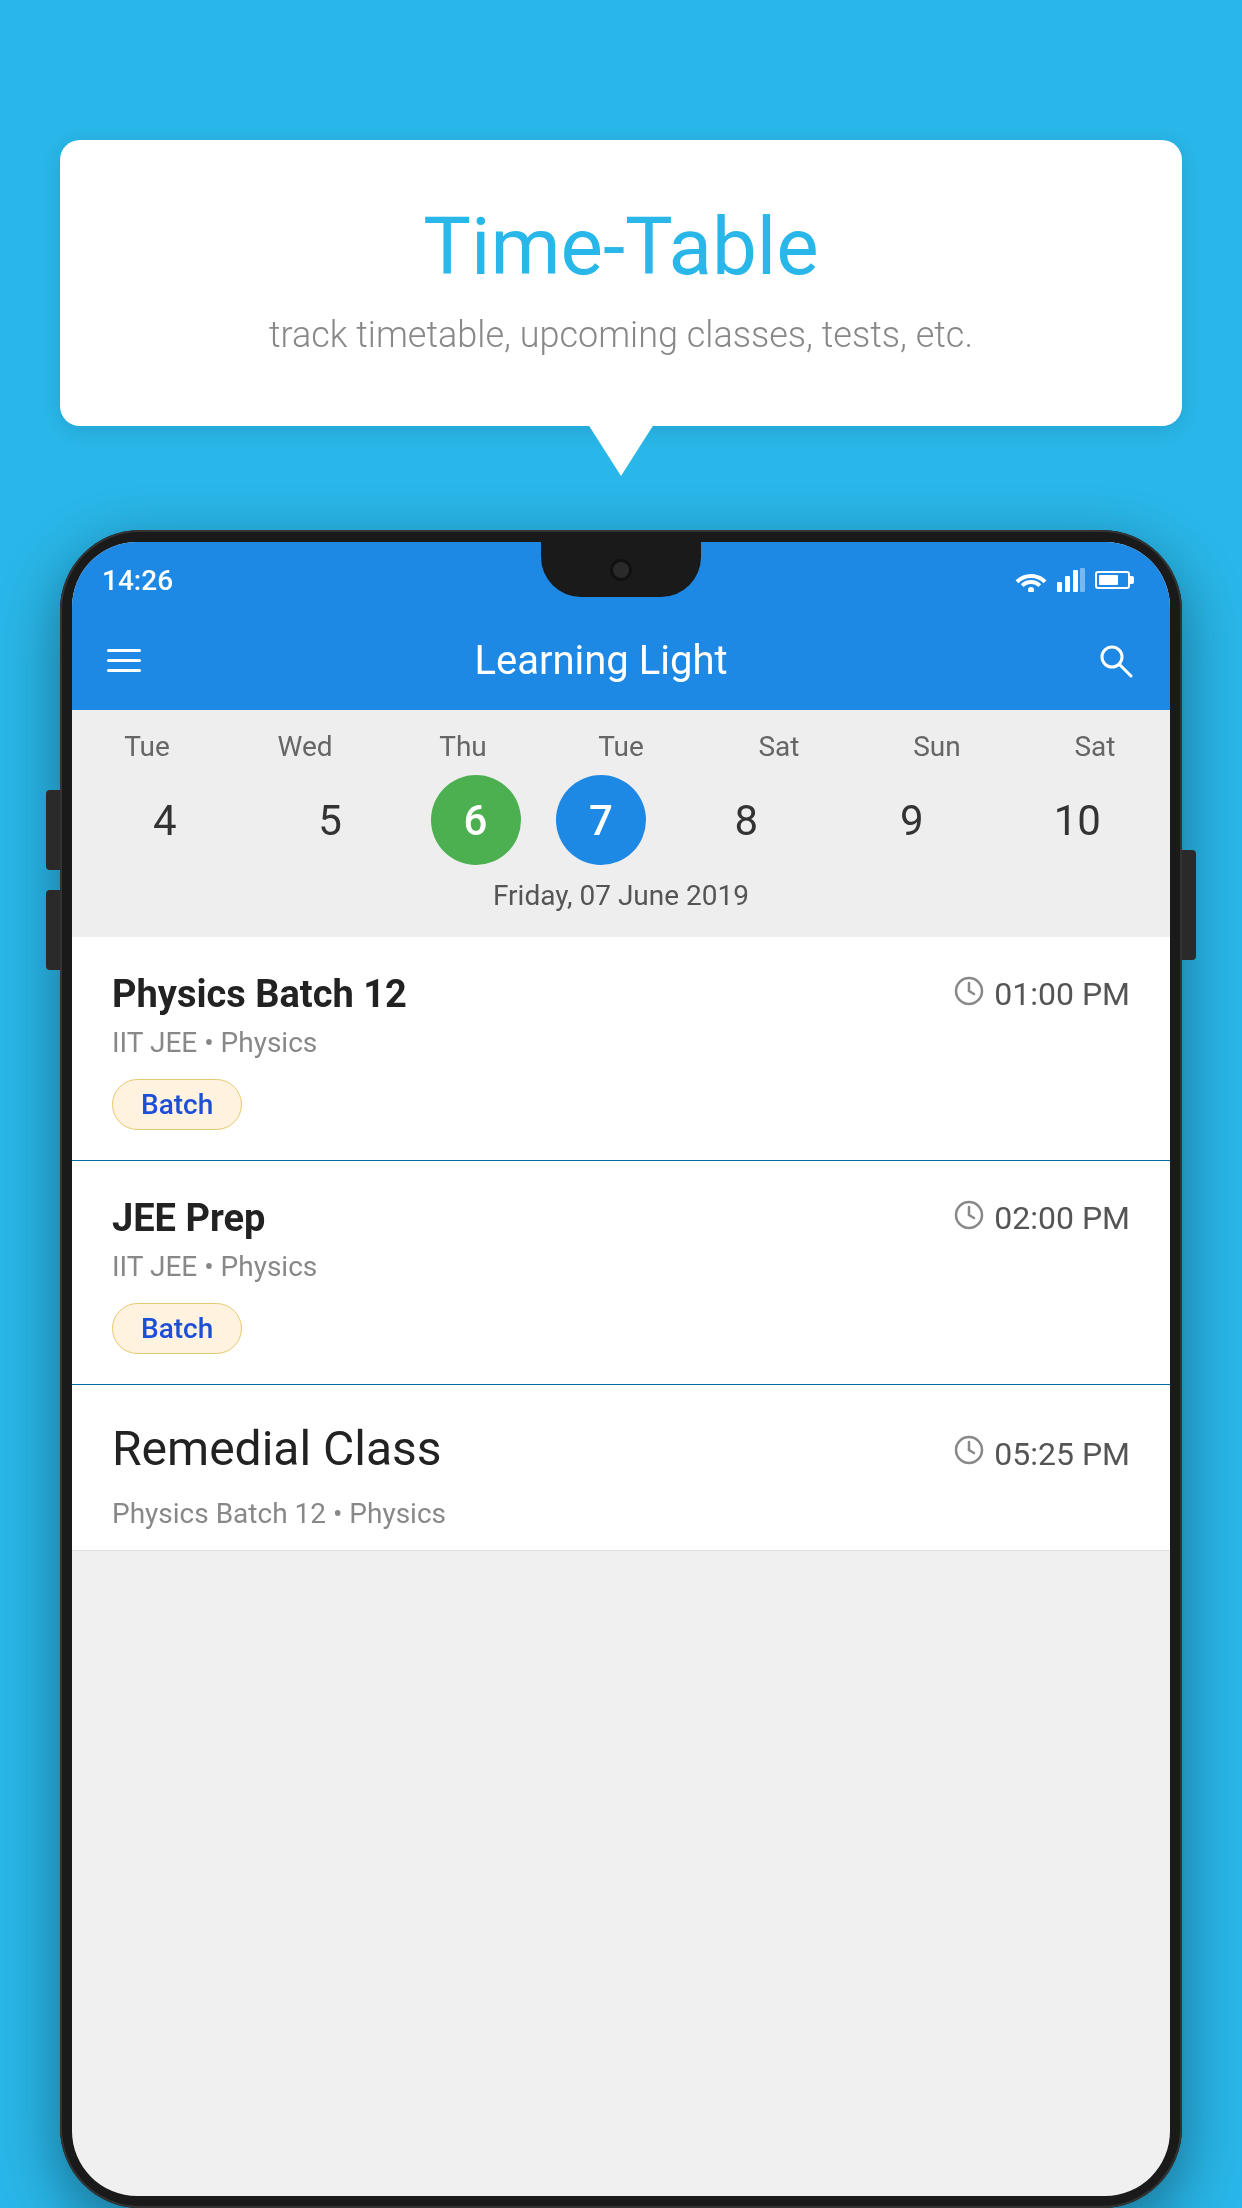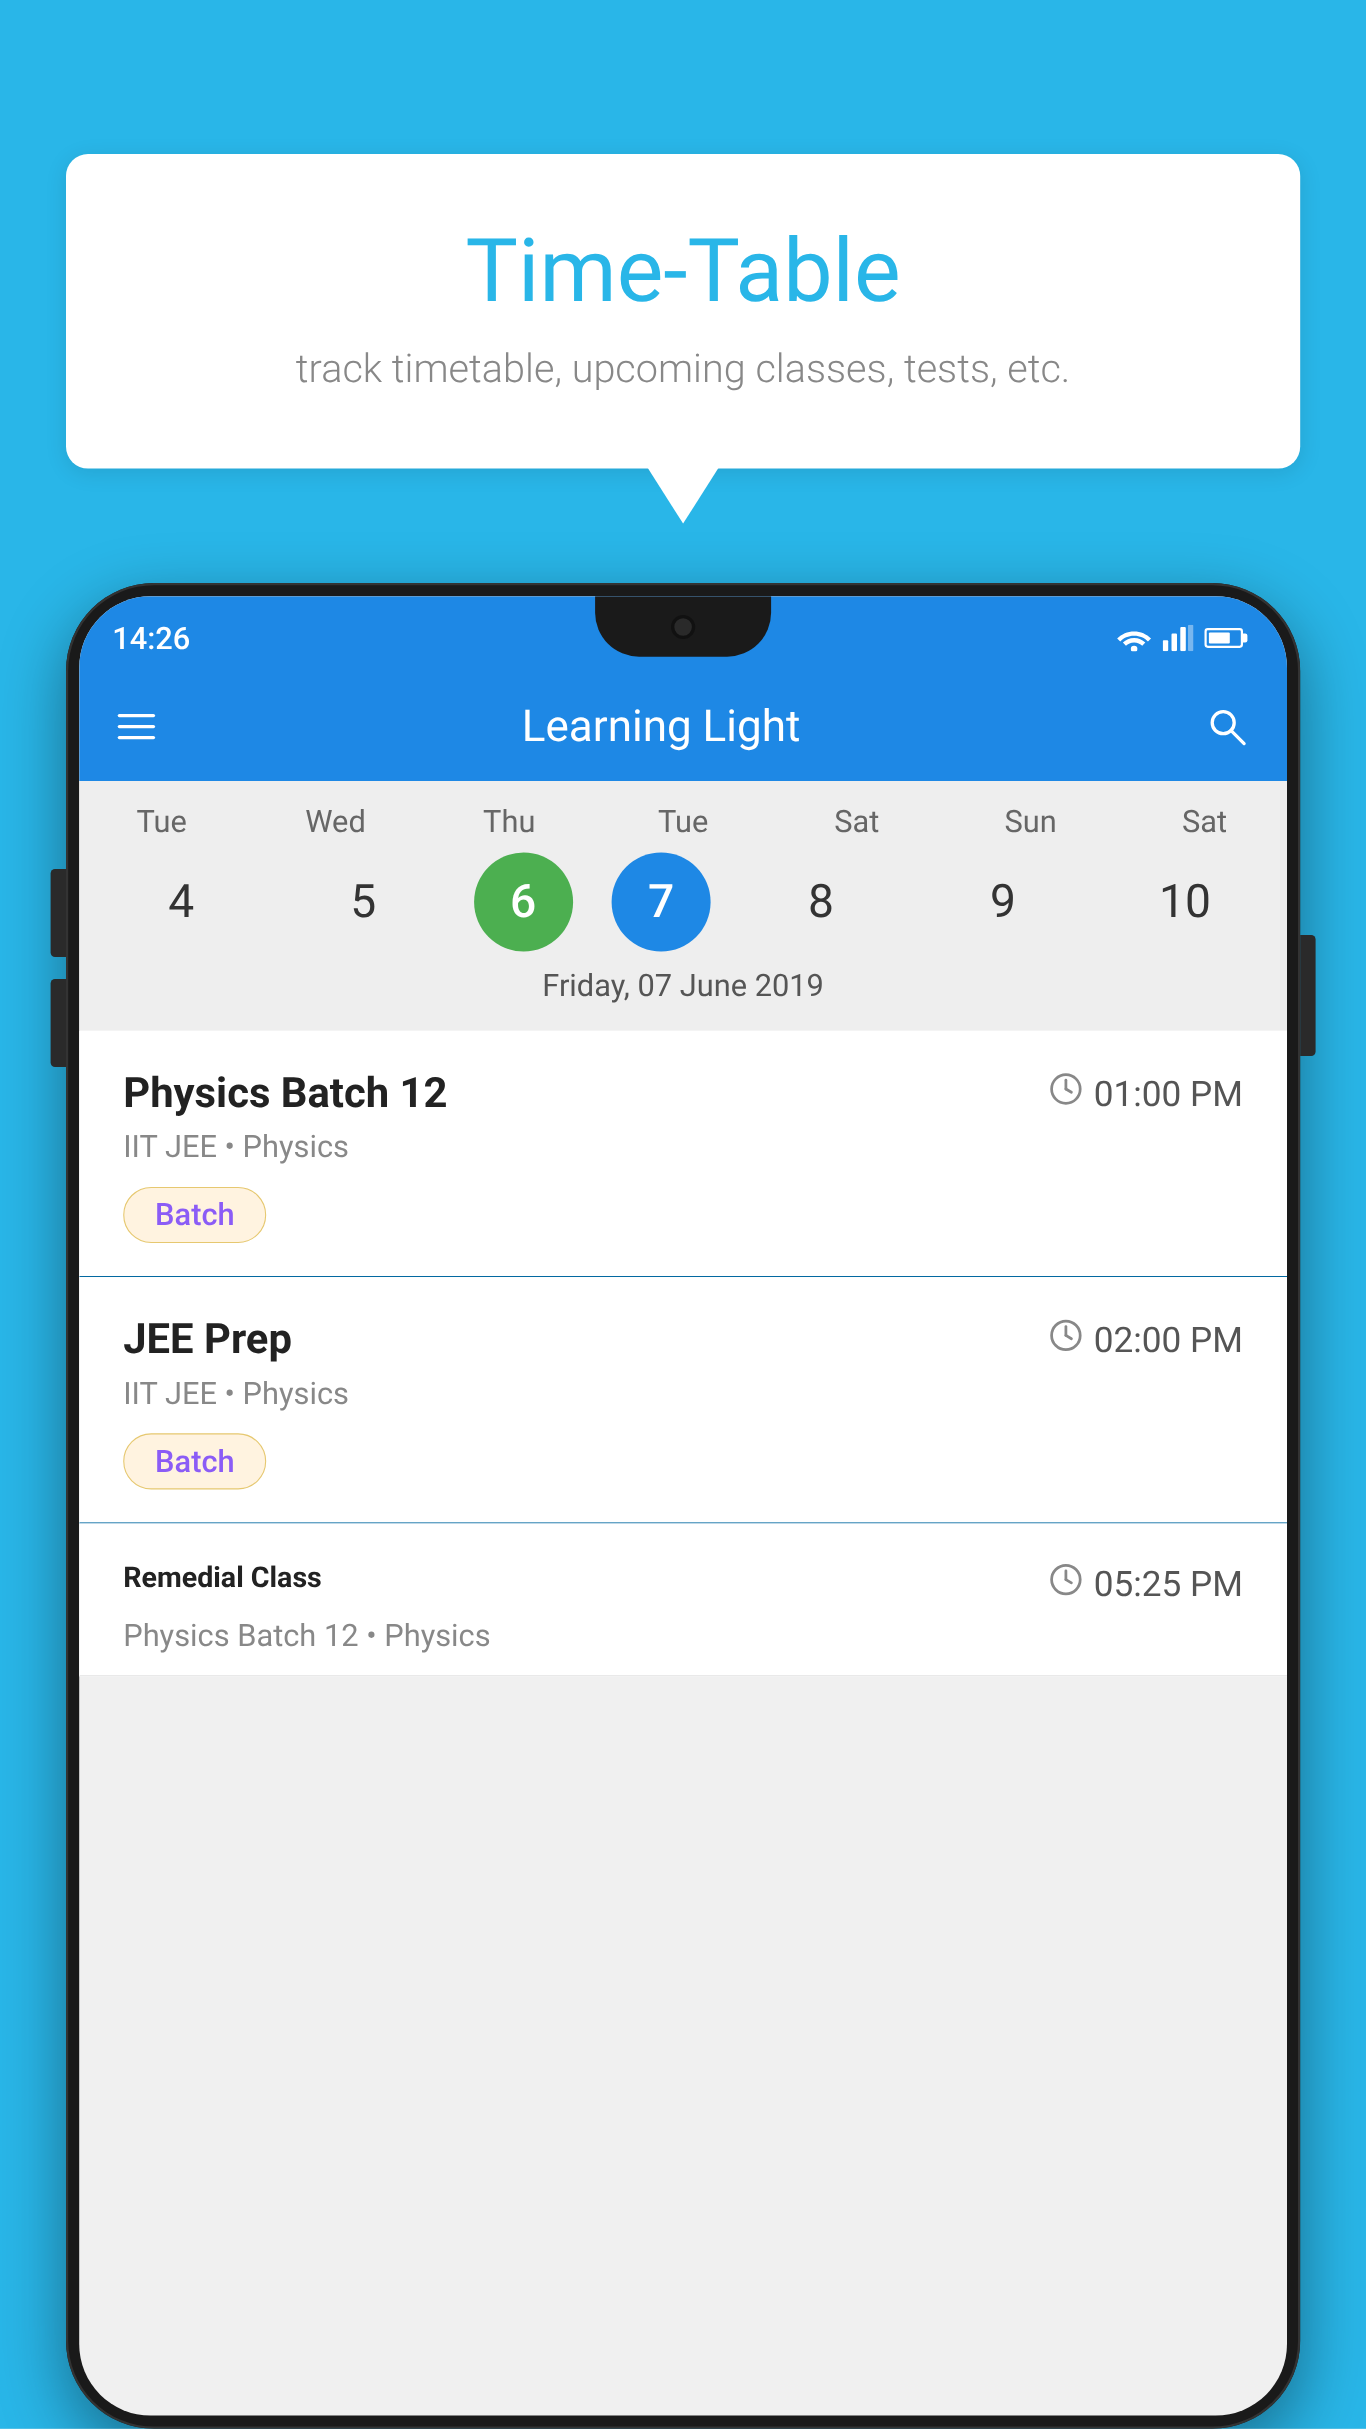--- a/index.html
+++ b/index.html
@@ -335,37 +335,37 @@
 
     .schedule-subtitle {
       font-size: 28px;
       color: #888;
       margin-bottom: 20px;
     }
 
     .batch-badge {
       display: inline-block;
       background: #FFF3E0;
-      color: #8b5cf6;
+      color: #1d4ed8;
       border: 1.5px solid #E6C870;
       border-radius: 30px;
       padding: 8px 28px;
       font-size: 28px;
       font-weight: 500;
     }
 
     .partial-item {
       background: white;
       padding: 35px 40px 20px;
       border-bottom: 1px solid #e0e0e0;
     }
 
     .partial-title {
-      font-size: 26px;
-      font-weight: 700;
+      font-size: 48px;
+      font-weight: 400;
       color: #222;
       margin-bottom: 10px;
     }
 
     .partial-subtitle {
       font-size: 28px;
       color: #888;
     }
   </style>
 </head>

